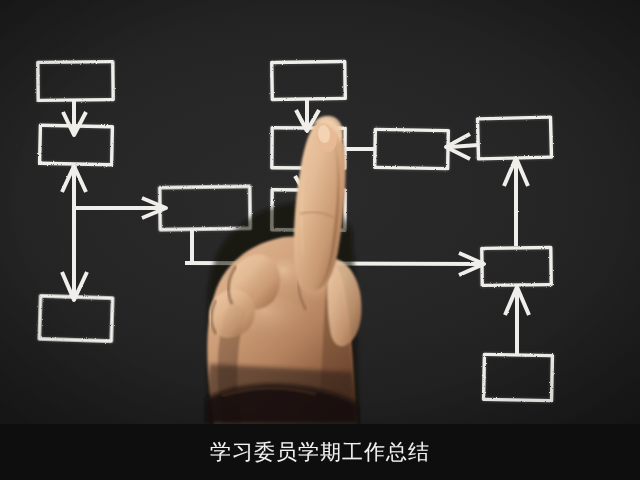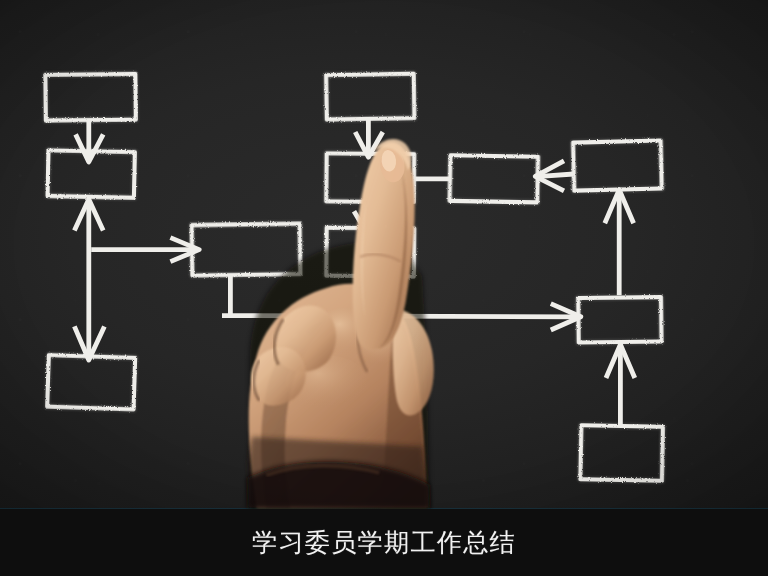--- a/index.html
+++ b/index.html
@@ -9,21 +9,21 @@
     background: #000;
   }
   body {
     font-family: "Liberation Sans", sans-serif;
   }
   #stage {
     position: relative;
     width: 640px;
     height: 480px;
     overflow: hidden;
-    background: #0ea5e9;
+    background: #737373;
   }
   
   #photo {
     position: absolute;
     left: 0;
     top: 0;
     width: 640px;
     height: 424px;
     overflow: hidden;
     background:

